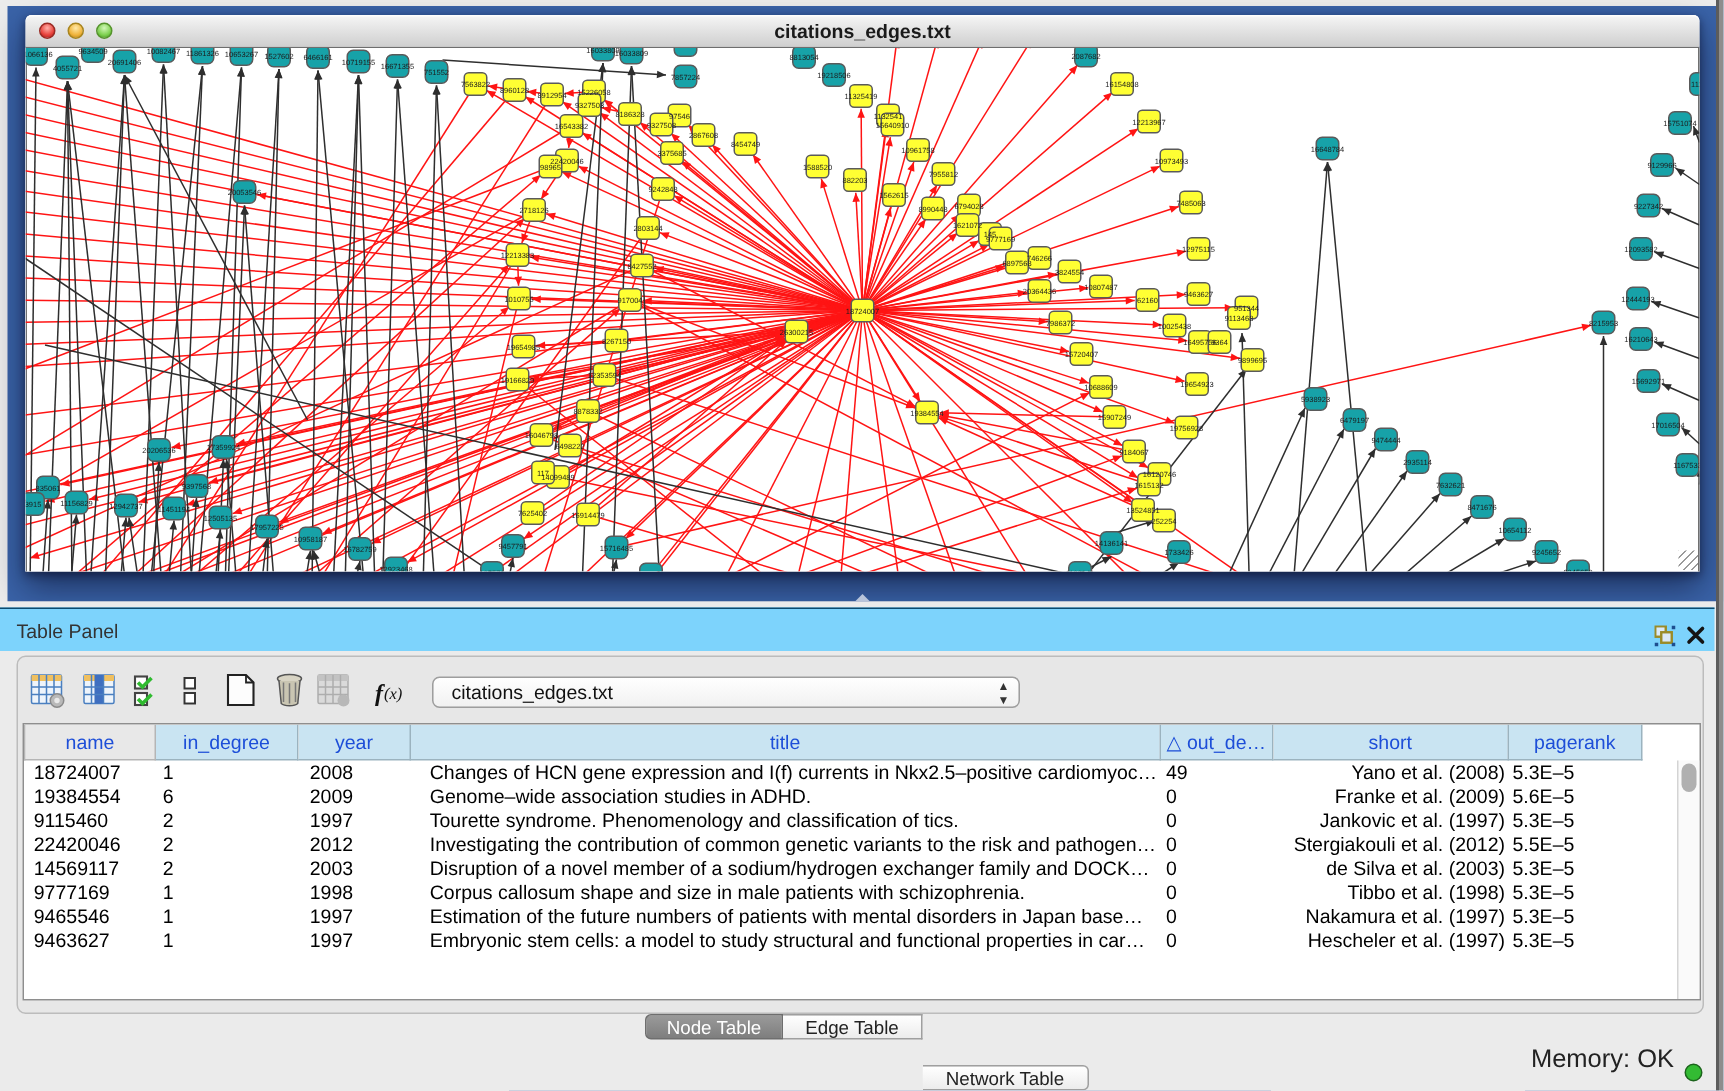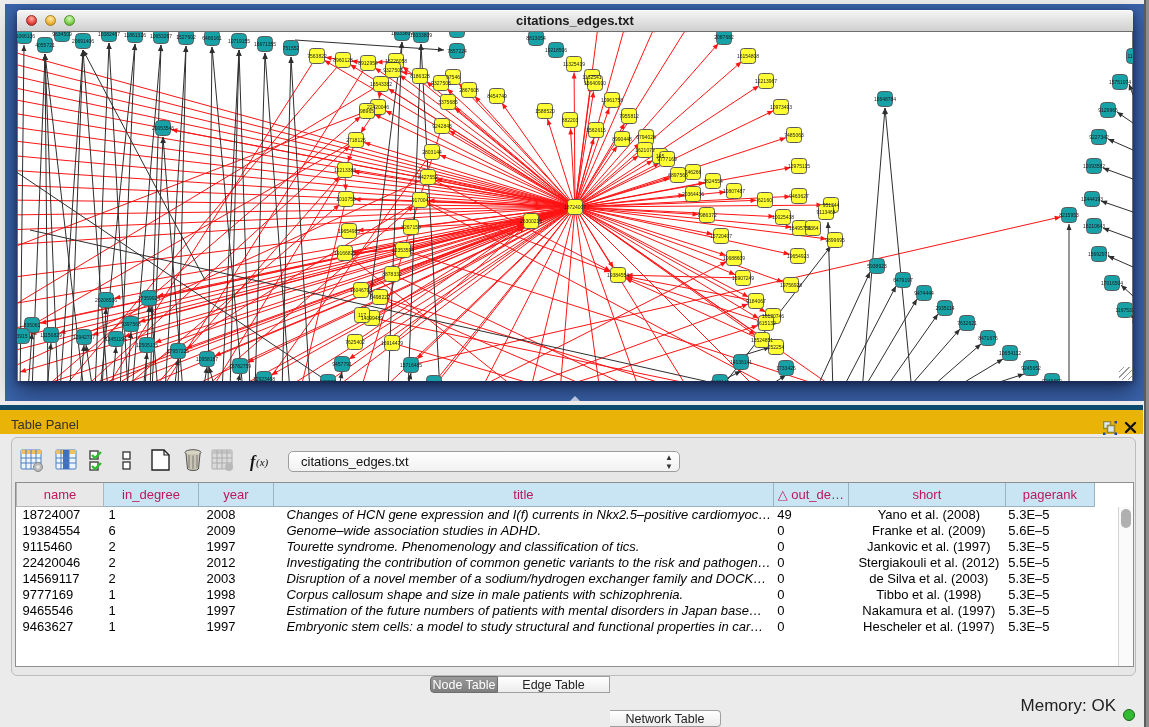--- a/index.html
+++ b/index.html
@@ -8,35 +8,35 @@
 #tbar{position:absolute;left:0;top:0;width:100%;height:22px;background:linear-gradient(#f6f6f6,#cfcfcf);border-bottom:1px solid #6e6e6e;border-radius:4px 4px 0 0;box-shadow:inset 0 1px 0 #fdfdfd;}
 #tbar .ttl{text-align:center;font-size:13px;color:#1a1a1a;line-height:22px;font-weight:bold;}
 .tl{position:absolute;top:5px;z-index:5;width:11px;height:11px;border-radius:50%;}
 #tl1{left:9px;background:radial-gradient(circle at 50% 30%,#ffb0a8,#e8423c 60%,#9d1f1c);border:1px solid #9a2a24;}
 #tl2{left:28px;background:radial-gradient(circle at 50% 30%,#ffe9a8,#f0b43c 60%,#b07d14);border:1px solid #a8851f;}
 #tl3{left:47px;background:radial-gradient(circle at 50% 30%,#d2f7b8,#7ed150 60%,#3f8f1e);border:1px solid #56942d;}
 #gwrap{position:absolute;left:0;top:22px;width:1116px;height:349px;overflow:hidden;background:#fff;box-shadow:inset 1px 0 0 #707070, inset -1px 0 0 #707070;}
 #grip{position:absolute;right:1px;bottom:1px;width:13px;height:13px;background:
  repeating-linear-gradient(135deg,transparent 0,transparent 3px,#9a9a9a 3px,#9a9a9a 4px);}
 #tpanel{position:absolute;left:0;top:401px;width:1149px;height:326px;background:#ebebeb;}
-#tphead{position:absolute;left:0;top:4px;width:1143px;height:29px;background:#eab308;border-top:5px solid #0c4a6e;}
+#tphead{position:absolute;left:0;top:4px;width:1143px;height:29px;background:#7dd3fc;border-top:1px solid #0c4a6e;}
 #tphead .t{position:absolute;left:11px;top:7px;font-size:13px;color:#333;}
 #fico{position:absolute;left:1103px;top:11px;width:14px;height:14px;}
 #xico{position:absolute;left:1124px;top:11px;width:13px;height:13px;}
 #cont{position:absolute;left:11px;top:437px;width:1125px;height:239px;background:#e7e7e7;border:1px solid #bcbcbc;border-radius:6px;}
 #toolbar{position:absolute;left:0;top:0;width:100%;height:42px;}
 #combo{position:absolute;left:276px;top:13px;width:392px;height:21px;background:linear-gradient(#fff,#f1f1f1);border:1px solid #9e9e9e;border-radius:5px;font-size:13px;color:#111;line-height:19px;padding-left:12px;}
 #combo .arr{position:absolute;right:6px;top:1px;font-size:8px;color:#333;line-height:9px;}
 #tblwrap{position:absolute;left:3px;top:44px;width:1119px;height:185px;background:#fff;border:1px solid #8e8e8e;overflow:hidden;}
 table{border-collapse:collapse;table-layout:fixed;font-size:13px;color:#000;}
-th{height:23px;font-weight:normal;font-size:13px;color:#be185d;background:#c9e4f2;border:1px solid #9bb3bf;border-top:none;overflow:hidden;white-space:nowrap;}
+th{height:23px;font-weight:normal;font-size:13px;color:#1d4ed8;background:#c9e4f2;border:1px solid #9bb3bf;border-top:none;overflow:hidden;white-space:nowrap;}
 th.h0{background:#e8e8e8;border-color:#b5b5b5;}
 td{height:16px;padding:0 2px 0 6px;overflow:hidden;white-space:nowrap;}
-td.c1{padding-left:5px;}td.c2{padding-left:8px;}td.c3{padding-left:13px;font-style:italic;}td.c4{padding-left:4px;}td.c6{padding-left:3px;margin-left:24px;}
-td.c5{text-align:center;}
+td.c1{padding-left:5px;}td.c2{padding-left:8px;}td.c3{padding-left:13px;}td.c4{padding-left:4px;}td.c6{padding-left:3px;margin-left:24px;}
+td.c5{text-align:right;}
 .w0{width:87px;}.w1{width:95px;}.w2{width:75px;}.w3{width:497px;}.w4{width:75px;}.w5{width:157px;}.w6{width:89px;}
 #vscroll{position:absolute;right:0;top:24px;width:15px;height:160px;background:#fafafa;border-left:1px solid #d4d4d4;}
 #vthumb{position:absolute;left:2px;top:2px;width:10px;height:19px;background:#b0b0b0;border-radius:5px;}
 #tabs{position:absolute;left:430px;top:676px;height:17px;display:flex;font-size:12.5px;}
 #tabs div{height:17px;line-height:16px;box-sizing:border-box;text-align:center;background:linear-gradient(#fff,#ececec);border:1px solid #9f9f9f;border-left:none;color:#222;}
 #tabs div:first-child{background:linear-gradient(#9a9a9a,#7e7e7e);color:#fff;border:1px solid #6e6e6e;border-radius:4px 0 0 4px;}
 #tabs div:last-child{border-radius:0 4px 4px 0;margin-top:34px;}
 #mem{position:absolute;right:33px;top:696px;font-size:17px;color:#222;}
 #dot{position:absolute;right:14px;top:709px;width:12px;height:12px;border-radius:50%;background:#33bb33;border:1px solid #1c641c;}
 </style></head><body>
@@ -949,19 +949,19 @@
           </tr>
 
     </tbody>
       </table>
     <div id="vscroll">
         <div id="vthumb"></div>
       </div>
   </div>
 </div>
 <div id="tabs">
-    <div style="width:68px;">Node Table</div>
-    <div style="width:112px;">Edge Table</div>
+    <div style="width:92px;">Node Table</div>
+    <div style="width:93px;">Edge Table</div>
     <div style="width:111px;">Network Table</div>
   </div>
 <div id="mem">Memory: OK</div>
 <div id="dot"></div>
 <div style="position:absolute;left:570px;top:396px;width:0;height:0;border-left:5px solid transparent;border-right:5px solid transparent;border-bottom:5px solid #b8c4da;"></div>
 <div id="rstrip"></div>
 </body></html>

